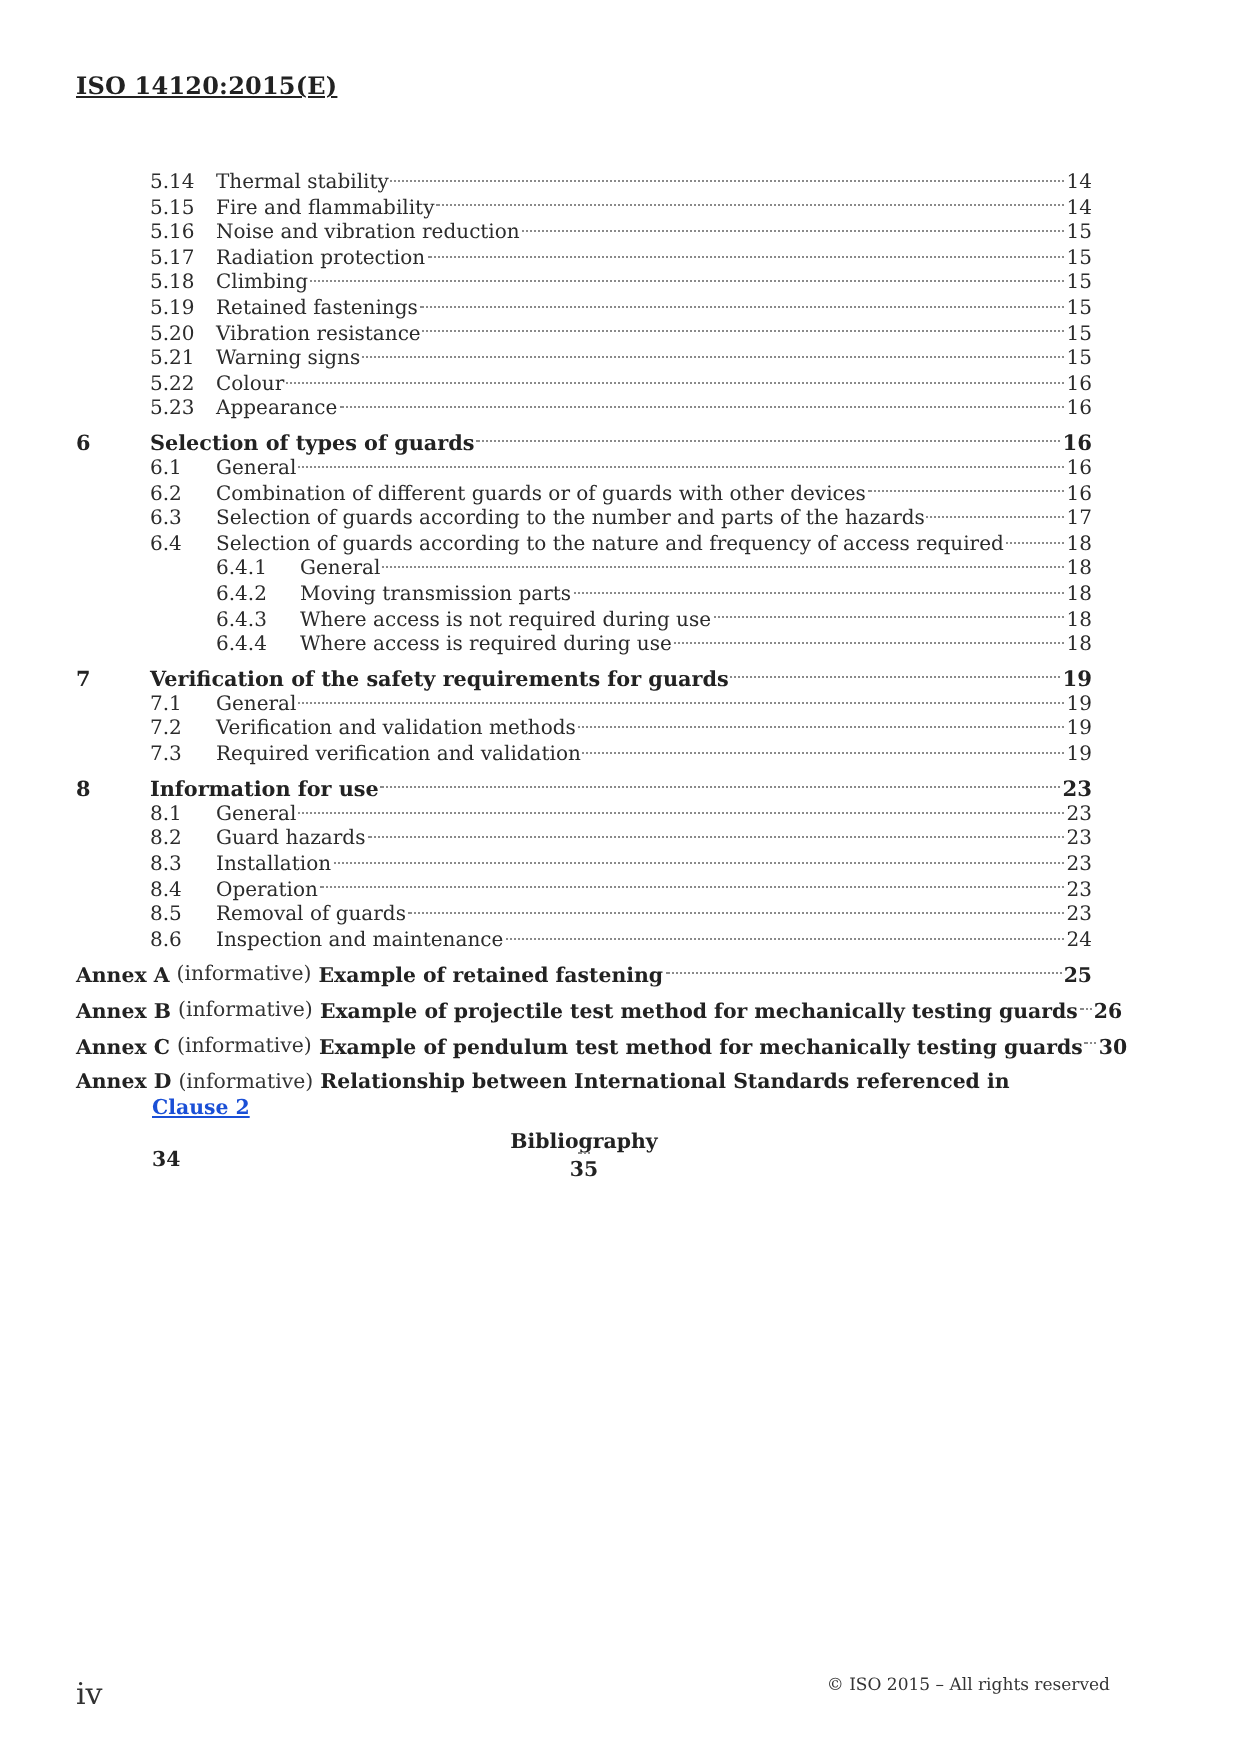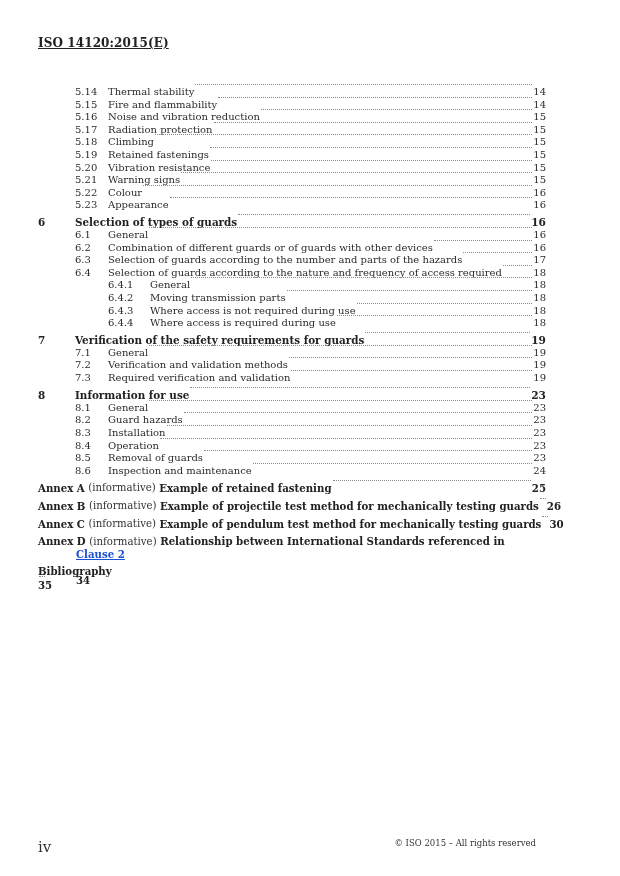--- a/index.html
+++ b/index.html
@@ -1,40 +1,40 @@
 <!DOCTYPE html>
 <html><head>
 <meta charset="utf-8">
 <style>
   html, body { margin: 0; padding: 0; background: #ffffff; }
   body { width: 620px; height: 876px; position: relative; overflow: hidden;
          font-family: "DejaVu Serif", "Liberation Serif", serif; color: #2b2b2b; }
   .page-header { position: absolute; left: 38px; top: 36px; font-weight: bold; font-size: 12px; color: #222; letter-spacing: 0.1px; text-decoration: underline; }
   .toc { position: absolute; left: 38px; top: 86px; width: 508px; font-size: 10px; line-height: 12.6px; }
-  .row { position: relative; display: flex; align-items: flex-start; height: 12.6px; white-space: nowrap; }
+  .row { position: relative; display: flex; align-items: center; height: 12.6px; white-space: nowrap; }
   .row .num { flex: 0 0 auto; display: inline-block; }
   .row .title { flex: 0 0 auto; }
   .row .leader { flex: 1 1 auto; border-bottom: 1px dotted #8a8a8a; margin: 0 1px 0 1px; position: relative; top: -2px; min-width: 6px; }
   .row .page { flex: 0 0 auto; text-align: right; }
   .lvl2 { padding-left: 37px; }
   .lvl2 .num { width: 33px; }
   .lvl3 { padding-left: 70px; }
   .lvl3 .num { width: 42px; }
   .lvl1 { font-weight: bold; font-size: 10.4px; margin-top: 4.5px; color: #222; }
   .lvl1 .num { width: 37px; }
   .lvl1 .page { font-size: 10.6px; }
   .annex { font-weight: bold; font-size: 10.2px; margin-top: 5px; color: #222; }
   .annex .informative { font-weight: normal; color: #333; }
   .annex-multi { display: block; height: auto; margin-top: 5px; font-weight: bold; font-size: 10.2px; color: #222; }
   .annex-multi .line1 { height: 12.6px; white-space: nowrap; }
   .annex-multi .line2 { display: flex; align-items: baseline; height: 12.6px; padding-left: 37px; white-space: nowrap; flex-direction: column; }
   .link { color: #1a4fd6; text-decoration: underline; }
   .biblio { font-weight: bold; font-size: 10.2px; margin-top: 5px; color: #222; flex-direction: column; }
   .footer-left { position: absolute; left: 38px; top: 838px; font-size: 15px; color: #333; }
-  .footer-right { position: absolute; right: 84px; top: 838px; font-size: 8.5px; color: #333; }
+  .footer-right { position: absolute; right: 65px; top: 838px; font-size: 8.5px; color: #333; }
 </style>
 </head>
 <body>
 
 <div class="page-header">ISO 14120:2015(E)</div>
 
 <div class="toc">
 
   <div class="row lvl2">
       <span class="num">5.14</span>

